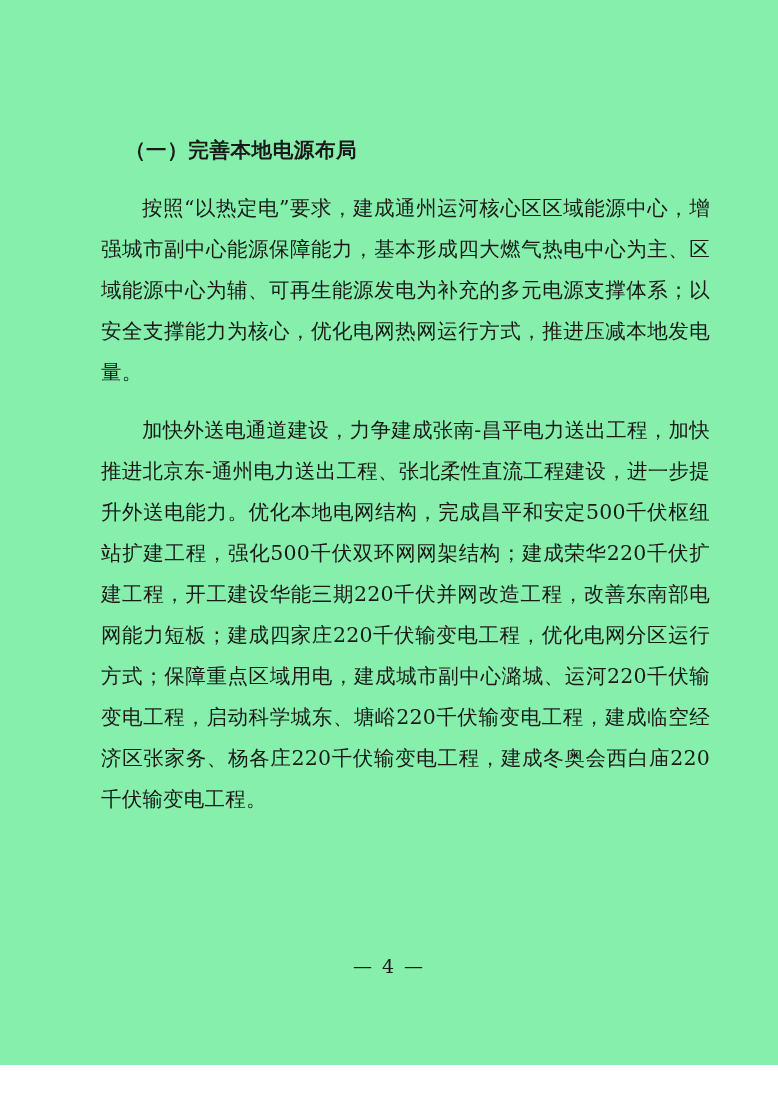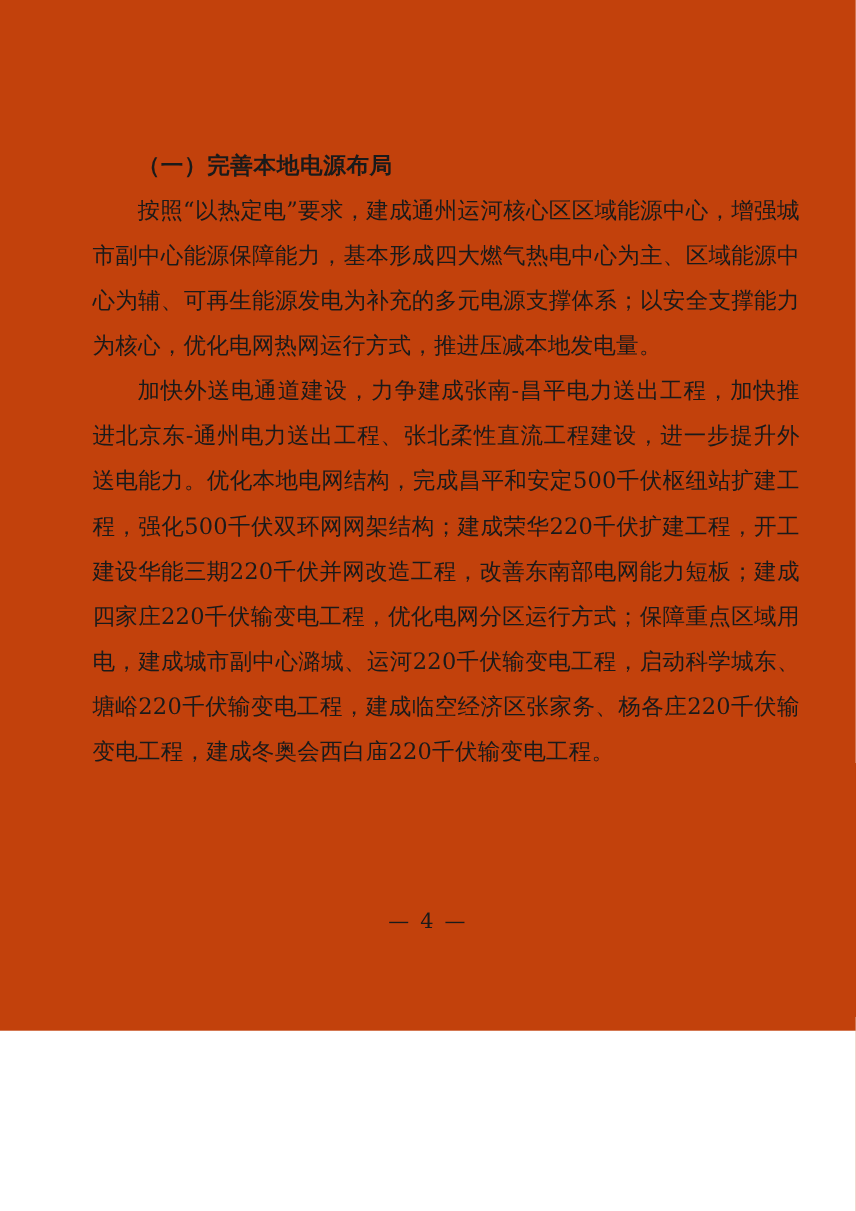--- a/index.html
+++ b/index.html
@@ -10,42 +10,42 @@
     width: 778px;
     height: 1101px;
     background: #ffffff;
     font-family: "DejaVu Serif", "Liberation Serif", serif;
     color: #1a1a1a;
     overflow: hidden;
   }
   .page {
     position: relative;
     width: 778px;
-    height: 937px;
+    height: 1065px;
     box-sizing: border-box;
     padding: 130px 51px 0 84px;
-    background: #c2410c;
+    background: #86efac;
   }
   .doc-body {
     font-size: 20.5px;
     line-height: 41px;
     letter-spacing: 0.2px;
     text-align: justify;
     text-justify: inter-ideograph;
   }
   .heading {
     font-weight: bold;
     text-indent: 2em;
     margin: 0;
     font-size: 20.5px;
     line-height: 41px;
     letter-spacing: 0.6px;
   }
   .para {
-    margin: 0;
+    margin: 17px;
     text-indent: 2em;
     font-size: 20.5px;
     line-height: 41px;
   }
   .page-number {
     position: absolute;
     bottom: 88px;
     left: 0;
     width: 778px;
     text-align: center;

